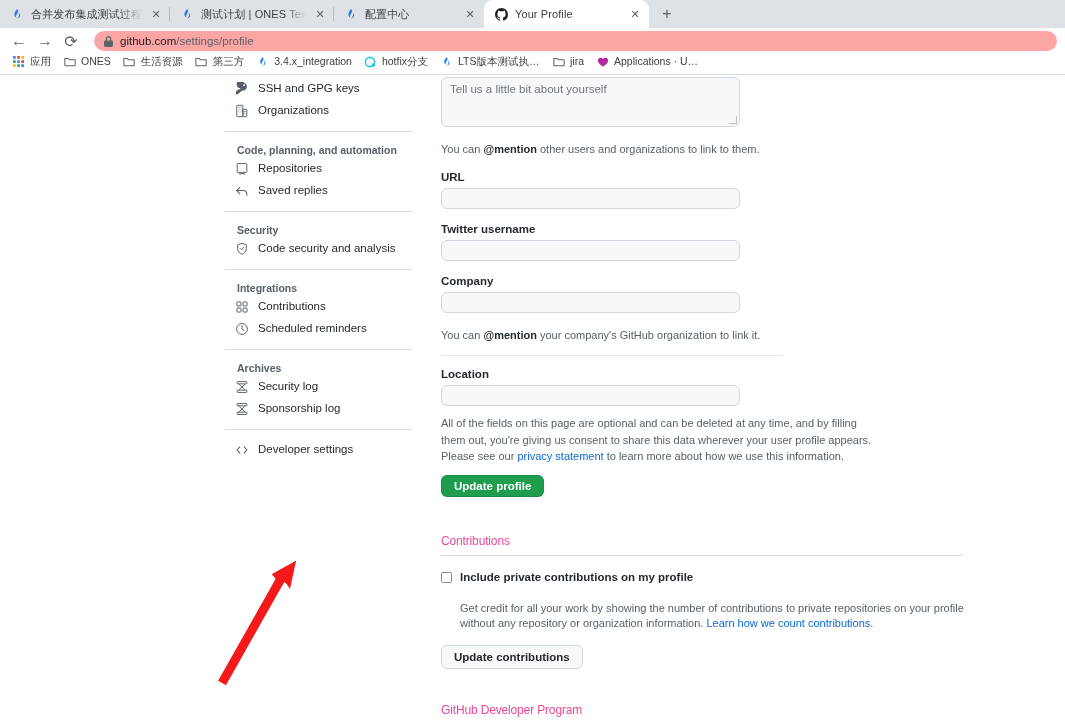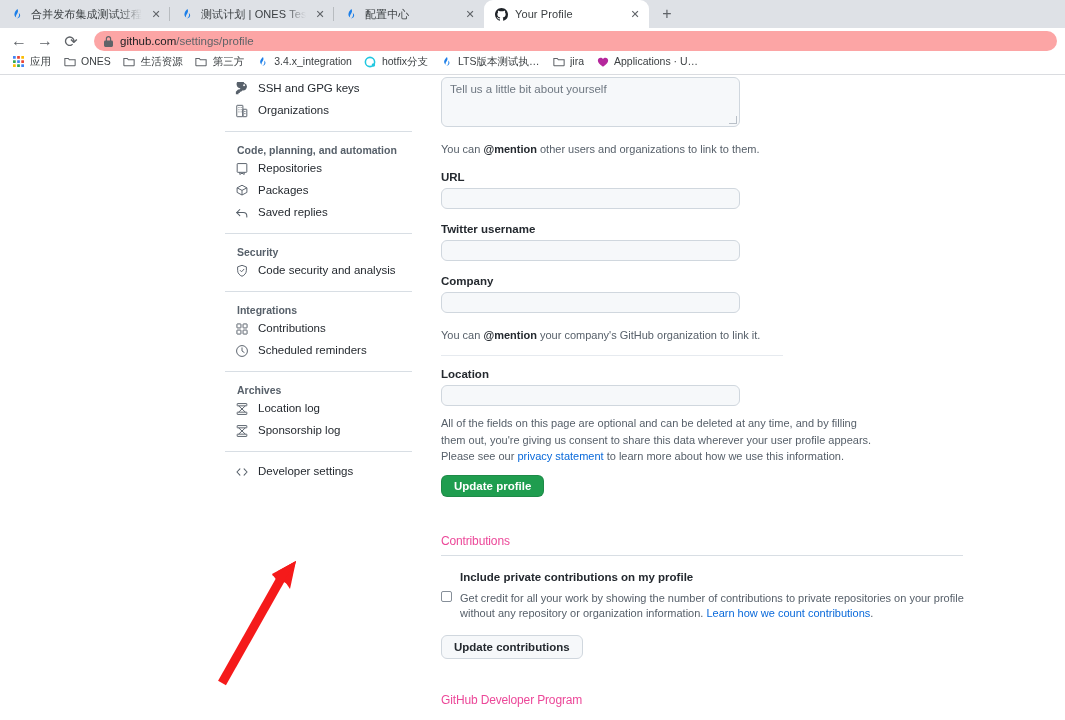--- a/index.html
+++ b/index.html
@@ -284,21 +284,21 @@
   }
   .cb-label {
     font-size: 11.5px;
     font-weight: bold;
     color: #24292f;
   }
   .cb-desc {
     font-size: 11px;
     color: #57606a;
     line-height: 1.45;
-    margin-top: 8px;
+    margin-top: 18px;
   }
   .callout {
     width: 522px;
     border: 1px solid #d0d7de;
     border-radius: 6px;
     padding: 12px 14px;
     font-size: 11.5px;
     color: #24292f;
     line-height: 1.6;
   }
@@ -510,29 +510,20 @@
     <div class="side-item">
       <span class="side-ico">
         <svg width="14" height="14" viewBox="0 0 16 16" fill="none" stroke="#57606a" stroke-width="1.1">
             <rect x="2.5" y="1.8" width="11" height="10" rx=".6"></rect>
             <path d="M5.5 11.8v2.4L8 12.8l2.5 1.4v-2.4"></path>
           </svg>
       </span>
       <span class="side-label">Repositories</span>
     </div>
 
-    <div class="side-item">
-      <span class="side-ico">
-        <svg width="14" height="14" viewBox="0 0 16 16" fill="none" stroke="#57606a" stroke-width="1.1" stroke-linejoin="round">
-            <path d="M8 1.4l5.6 3v5.2L8 12.6 2.4 9.6V4.4z"></path>
-            <path d="M2.4 4.4L8 7.3l5.6-2.9M8 7.3v5.3"></path>
-          </svg>
-      </span>
-      <span class="side-label">Packages</span>
-    </div>
 
 
     <div class="side-item">
       <span class="side-ico">
         <svg width="14" height="14" viewBox="0 0 16 16" fill="none" stroke="#57606a" stroke-width="1.2" stroke-linecap="round" stroke-linejoin="round">
             <path d="M5.5 4L2 7.5 5.5 11"></path>
             <path d="M2 7.5h7.5A4 4 0 0 1 13.5 11.5v1"></path>
           </svg>
       </span>
       <span class="side-label">Saved replies</span>
@@ -583,21 +574,21 @@
     <div class="side-head">Archives</div>
 
     <div class="side-item">
       <span class="side-ico">
         <svg width="14" height="14" viewBox="0 0 16 16" fill="none" stroke="#57606a" stroke-width="1.1">
             <rect x="2.5" y="1.8" width="11" height="2.6" rx=".4"></rect>
             <rect x="2.5" y="11.6" width="11" height="2.6" rx=".4"></rect>
             <path d="M4.2 4.4l7.6 7.2M11.8 4.4L4.2 11.6"></path>
           </svg>
       </span>
-      <span class="side-label">Location log</span>
+      <span class="side-label">Security log</span>
     </div>
 
     <div class="side-item">
       <span class="side-ico">
         <svg width="14" height="14" viewBox="0 0 16 16" fill="none" stroke="#57606a" stroke-width="1.1">
             <rect x="2.5" y="1.8" width="11" height="2.6" rx=".4"></rect>
             <rect x="2.5" y="11.6" width="11" height="2.6" rx=".4"></rect>
             <path d="M4.2 4.4l7.6 7.2M11.8 4.4L4.2 11.6"></path>
           </svg>
       </span>
@@ -659,21 +650,21 @@
 
     <div style="height:10px"></div>
     <div class="btn-green">Update profile</div>
 
     
     <div style="height:37px"></div>
     <div class="sec-title">Contributions</div>
     <div class="sec-rule"></div>
 
     <div style="height:15px"></div>
-    <div style="display:flex; align-items:center;">
+    <div style="display:flex; align-items:flex-start;">
       <div class="cb"></div>
       <div style="margin-left:8px; width:510px;">
         <div class="cb-label">Include private contributions on my profile</div>
         <div class="cb-desc">
           <span>Get credit for all your work by showing the number of contributions to private repositories on your profile without any repository or</span>
           <span>organization information. </span><a class="lnk" href="#">Learn how we count contributions</a><span>.</span>
         </div>
       </div>
     </div>
 

